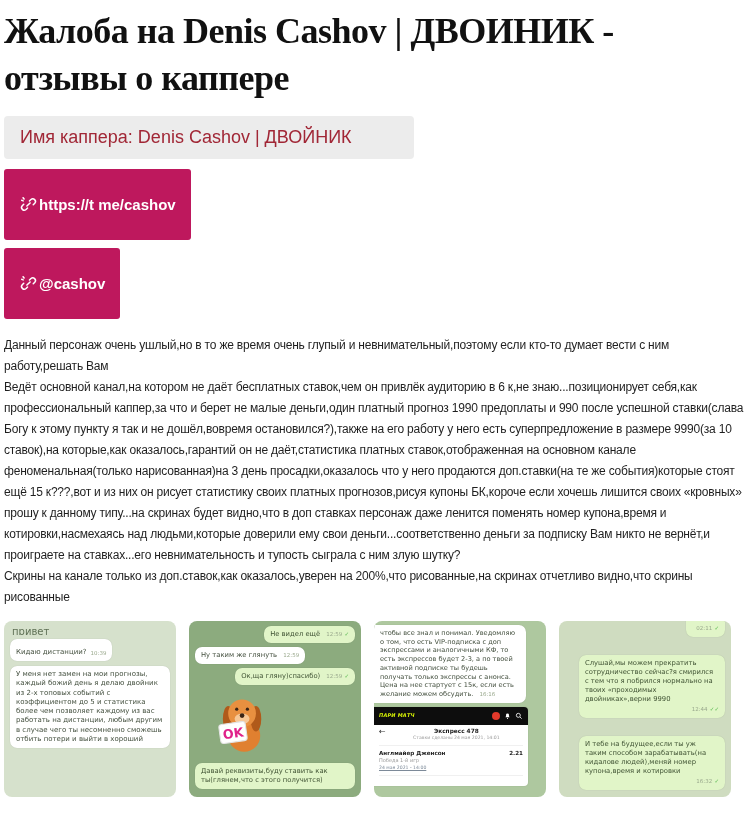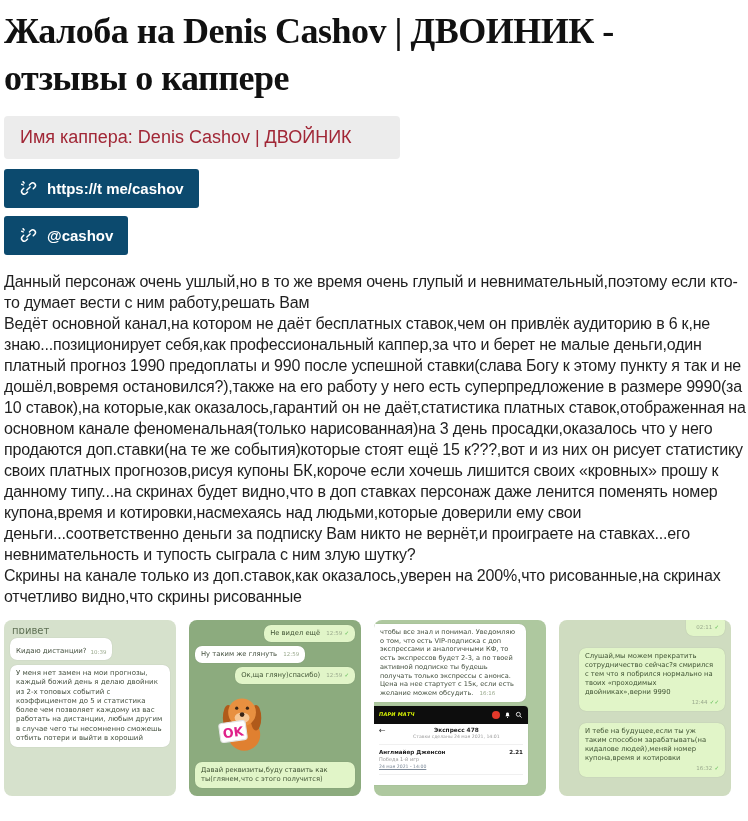--- a/index.html
+++ b/index.html
@@ -11,35 +11,35 @@
   .page { padding:8px 4px 0 4px; }
 
   h1.title {
     font-size:36px; line-height:47px; font-weight:700; color:#111;
     letter-spacing:-0.5px; max-width:700px; margin-bottom:14px;font-family:Liberation Serif, serif;
   }
   .date { font-size:15px; color:#3c3c3c; margin-bottom:26px; }
 
   .name-box {
     display:inline-block; background:#ececec; border-radius:4px;
-    padding:11px 48px 11px 16px; margin-bottom:10px;
+    padding:11px 62px 11px 16px; margin-bottom:10px;
   }
   .name-box span { font-size:18px; color:#a12736; }
 
   .red-btn {
-    display:flex; align-items:center; gap:9px; width:max-content;
-    background:#0c4a6e; color:#fff; border:none; border-radius:3px;
-    padding:10px 15px; margin-bottom:8px; font-size:15px; font-weight:700;
+    display:flex; align-items:center; gap:1px; width:max-content;
+    background:#be185d; color:#fff; border:none; border-radius:3px;
+    padding:26px 15px; margin-bottom:8px; font-size:15px; font-weight:700;
     font-family:"Liberation Sans", sans-serif; cursor:pointer;
     text-decoration:none;
   }
   .red-btn svg { flex:0 0 auto; }
 
   .body-text {
-    margin-top:16px; font-size:16px; line-height:21px; color:#1f1f1f;
+    margin-top:16px; font-size:12px; line-height:21px; color:#1f1f1f;
     letter-spacing:-0.2px; white-space:pre-line; width:744px;
   }
 
   
   .thumbs { display:flex; gap:13px; margin-top:13px; height:176px; overflow:hidden; }
   .thumb {
     width:172px; min-width:172px; border-radius:8px; overflow:hidden;
     position:relative; font-family:"DejaVu Sans", sans-serif; cursor:pointer;
   }
   .tg-pattern {
@@ -87,21 +87,21 @@
   .app-head-c { flex:1; text-align:center; }
   .app-title { font-size:5.8px; font-weight:700; color:#222; }
   .app-sub { font-size:4.6px; color:#9a9a9a; margin-top:1px; }
   .slip-row { margin-top:5px; border-top:1px solid #f0f0f0; padding-top:4px; }
   .slip-top { display:flex; justify-content:space-between; font-size:5.6px; font-weight:700; color:#222; }
   .slip-mkt { font-size:5px; color:#9a9a9a; margin-top:1px; }
   .slip-ev  { font-size:4.6px; color:#7d8a99; text-decoration:underline; margin-top:2px; }
 
   
   .t4 { background:#cfdcc0; padding:0 6px 0 0; display:flex; flex-direction:column; }
-  .t4 .bub { font-size:6.8px; margin-top:12px; }
+  .t4 .bub { font-size:6.8px; margin-top:18px; }
   .t4 .out { align-self:flex-end; max-width:88%; }
   .t4 .first { margin-top:-2px; border-radius:0 0 7px 7px; }
   .bub .meta { text-align:right; margin-top:1px; }
 </style>
 </head>
 <body>
 
 <div class="page">
 
   <h1 class="title">Жалоба на Denis Cashov | ДВОИНИК - отзывы о каппере</h1>

